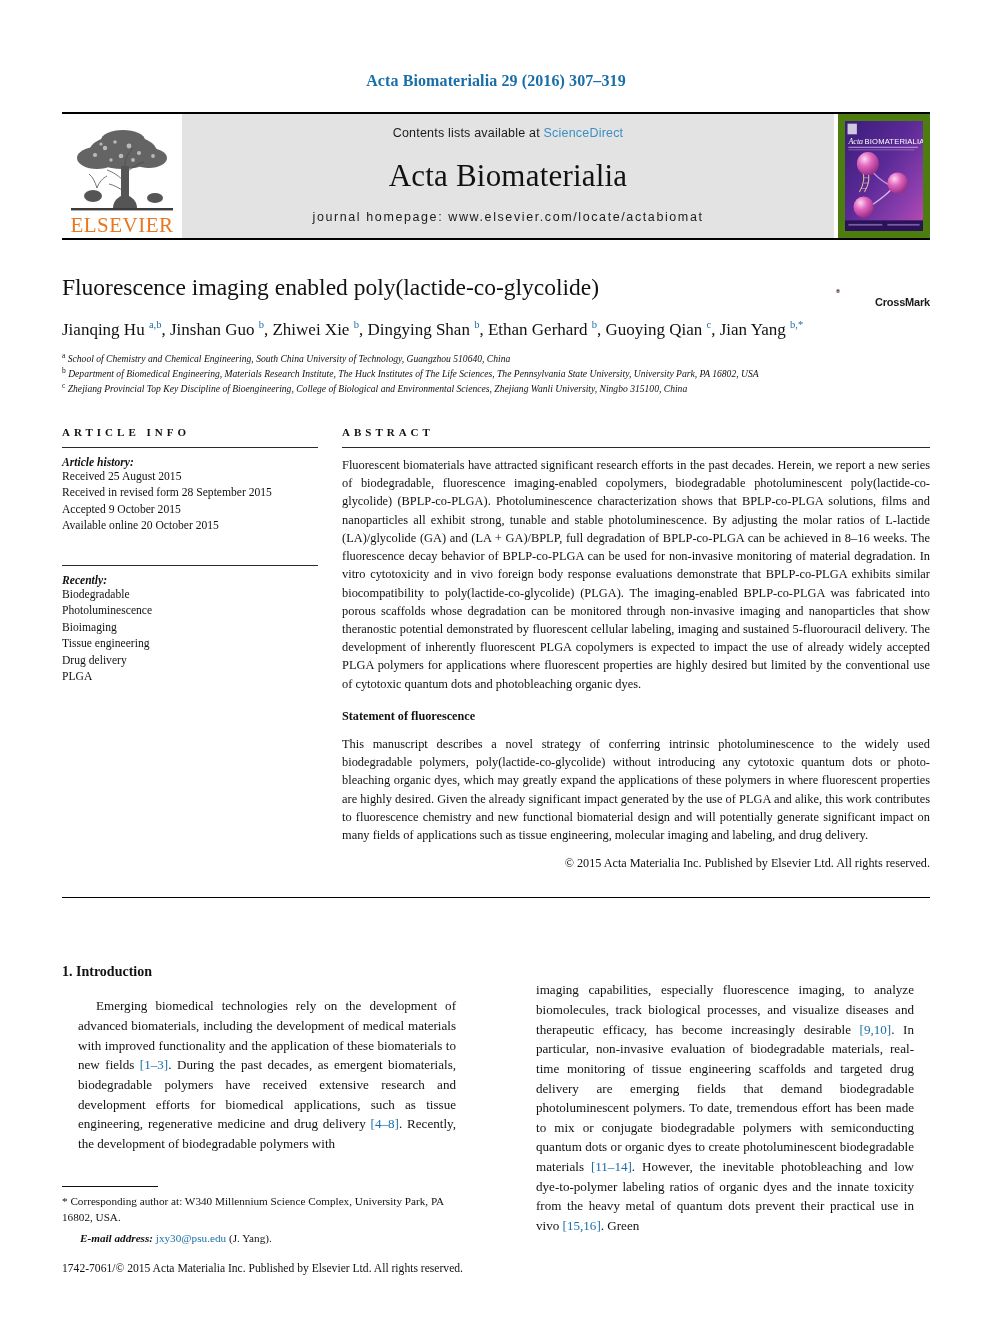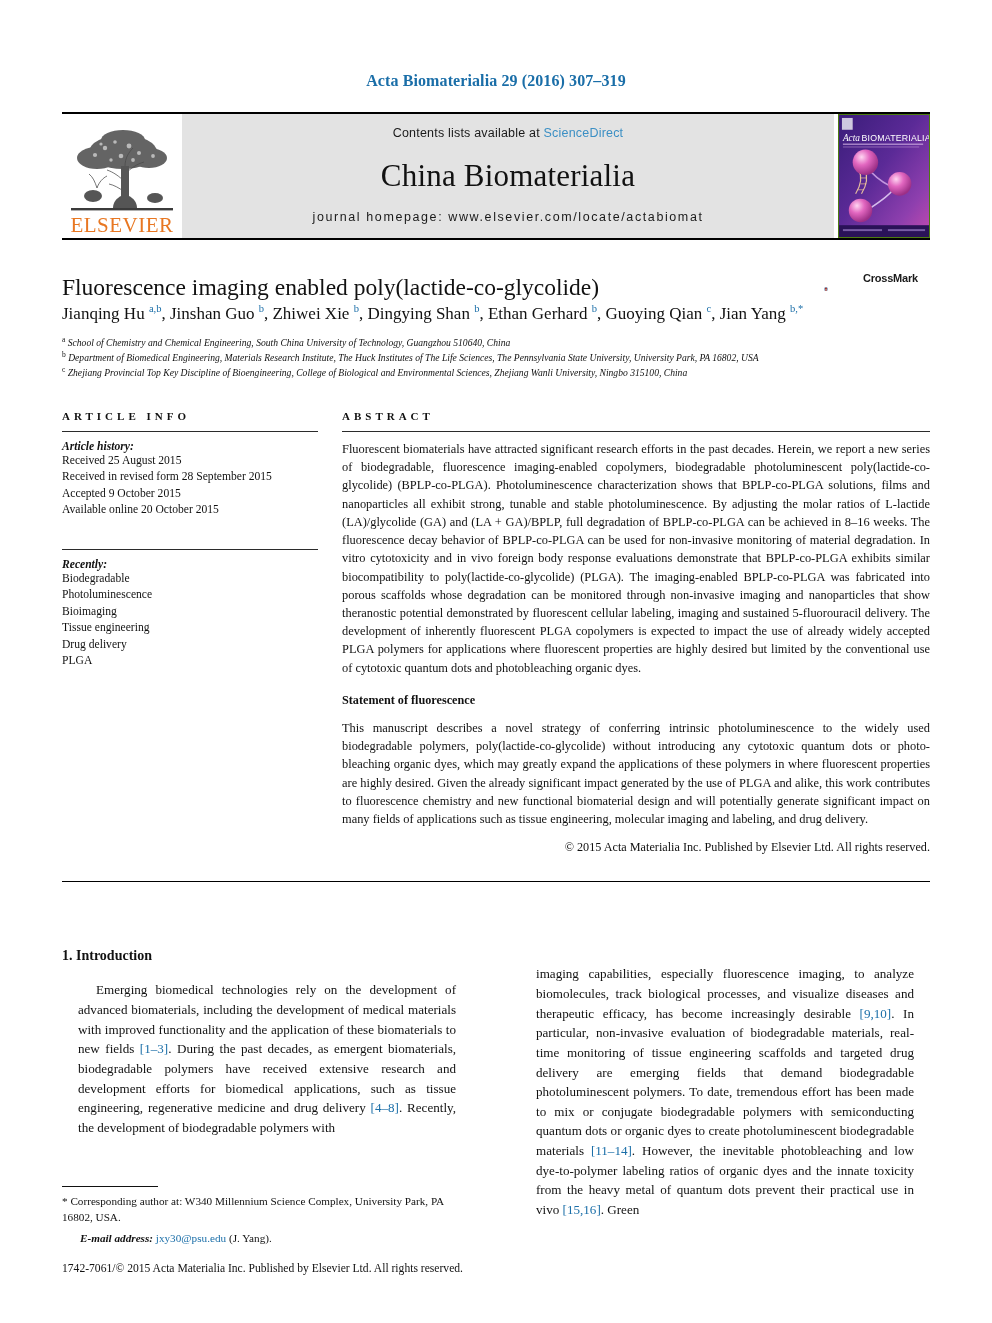--- a/index.html
+++ b/index.html
@@ -107,21 +107,21 @@
     font-size: 12.5px;
     color: #1a1a1a;
     letter-spacing: 1.6px;
   }
   .cover-thumb {
     flex: 0 0 92px;
     width: 92px;
     margin-left: 4px;
     position: relative;
     overflow: hidden;
-    border: 1px solid #4d7c0f;
+    border: 7px solid #4d7c0f;
     box-sizing: border-box;
   }
   .cover-svg { display:block; width:100%; height:100%; }
   .masthead-rule-bottom {
     border-top: 2.4px solid #000;
   }
 
   
   .title-block {
     margin-top: 34px;
@@ -130,38 +130,38 @@
   }
   .article-title {
     font-family: "Liberation Serif", serif;
     font-size: 23.5px;
     line-height: 1.18;
     color: #111;
     width: 760px;
   }
   .crossmark {
     position: absolute;
-    right: 12px;
+    right: 0;
     top: -2px;
     width: 94px;
     height: 36px;
     display: flex;
-    align-items: flex-start;
+    align-items: flex-end;
     gap: 32px;
   }
   .crossmark-text {
     font-family: "Liberation Sans", sans-serif;
     font-weight: bold;
     font-size: 11px;
     color: #1a1a1a;
     margin-left: 3px;
     letter-spacing: -.2px;
   }
   .authors {
-    margin-top: 0;
+    margin-top: 16px;
     font-family: "Liberation Serif", serif;
     font-size: 17px;
     line-height: 1.25;
     color: #111;
   }
   .authors sup {
     font-size: 10.5px;
     color: #1a6ea8;
     vertical-align: super;
   }
@@ -373,21 +373,21 @@
           <rect x="4" y="86" width="102" height="2.4" fill="#3b3b3b"></rect>
         </svg>
         <div class="els-word">ELSEVIER</div>
       </div>
 
       <div class="journal-band">
         <div class="contents-line">
           <span>Contents lists available at</span>
           <span class="sd">ScienceDirect</span>
         </div>
-        <div class="journal-name">China Biomaterialia</div>
+        <div class="journal-name">Acta Biomaterialia</div>
         <div class="homepage-line">journal homepage: www.elsevier.com/locate/actabiomat</div>
       </div>
 
       <div class="cover-thumb">
         <svg class="cover-svg" viewBox="0 0 92 124" preserveAspectRatio="none">
           <defs>
             <linearGradient id="cvbg" x1="0" y1="0" x2="1" y2="1">
               <stop offset="0%" stop-color="#3a1d7a"></stop>
               <stop offset="45%" stop-color="#5b2a97"></stop>
               <stop offset="78%" stop-color="#8e3fae"></stop>

